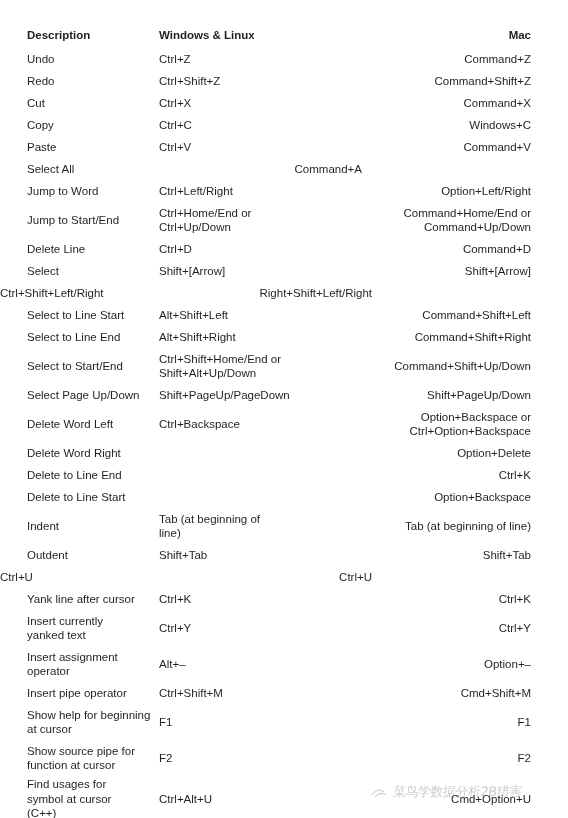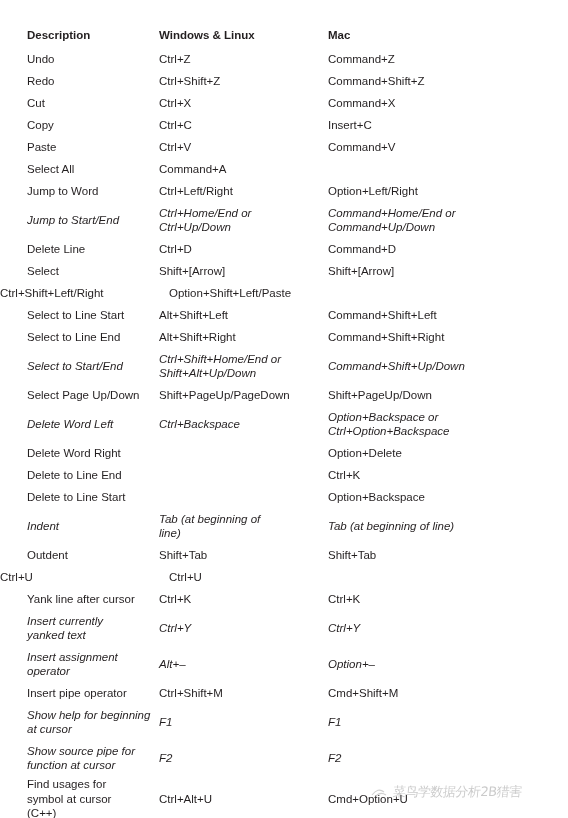--- a/index.html
+++ b/index.html
@@ -24,21 +24,21 @@
     width: 568px;
   }
 
   .row {
     display: flex;
     align-items: center;
     min-height: 22px;
     padding: 0;
   }
 
-  .row.tall2 { min-height: 36px; font-style: italic; }
+  .row.tall2 { min-height: 36px; }
   .row.tall3 { min-height: 46px; }
 
   .col-desc {
     width: 159px;
     padding-left: 27px;
     box-sizing: border-box;
     font-size: 11.5px;
     line-height: 14.5px;
     color: #231f20;
   }
@@ -49,20 +49,21 @@
     line-height: 14.5px;
     color: #231f20;
   }
   .col-mac {
     width: 213px;
     box-sizing: border-box;
     padding-right: 10px;
     font-size: 11.5px;
     line-height: 14.5px;
     color: #231f20;
+    text-align: right;
   }
 
   .header-row .col-desc,
   .header-row .col-win,
   .header-row .col-mac {
     font-weight: bold;
     font-size: 11.5px;
   }
   .header-row { min-height: 26px; }
 
@@ -137,21 +138,21 @@
       </div>
     </div>
     <div class="row">
       <div class="col-desc">
         <span class="cell-line">Copy</span>
       </div>
       <div class="col-win">
         <span class="cell-line">Ctrl+C</span>
       </div>
       <div class="col-mac">
-        <span class="cell-line">Insert+C</span>
+        <span class="cell-line">Windows+C</span>
       </div>
     </div>
     <div class="row">
       <div class="col-desc">
         <span class="cell-line">Paste</span>
       </div>
       <div class="col-win">
         <span class="cell-line">Ctrl+V</span>
       </div>
       <div class="col-mac">
@@ -210,21 +211,21 @@
       </div>
       <div class="col-mac">
         <span class="cell-line">Shift+[Arrow]</span>
       </div>
     </div>
     <div class="row">
       <div class="col-win">
         <span class="cell-line">Ctrl+Shift+Left/Right</span>
       </div>
       <div class="col-mac">
-        <span class="cell-line">Option+Shift+Left/Paste</span>
+        <span class="cell-line">Right+Shift+Left/Right</span>
       </div>
     </div>
     <div class="row">
       <div class="col-desc">
         <span class="cell-line">Select to Line Start</span>
       </div>
       <div class="col-win">
         <span class="cell-line">Alt+Shift+Left</span>
       </div>
       <div class="col-mac">

